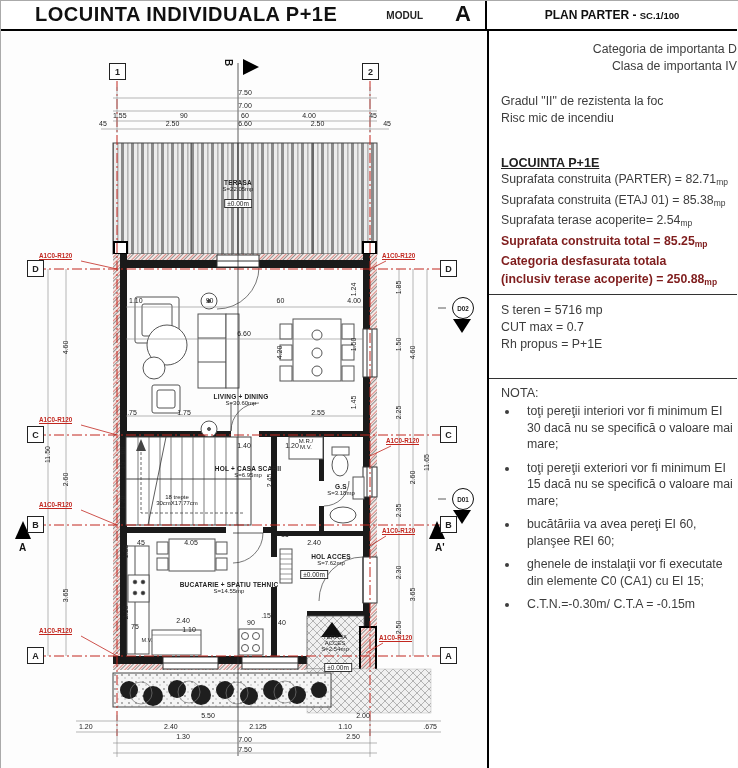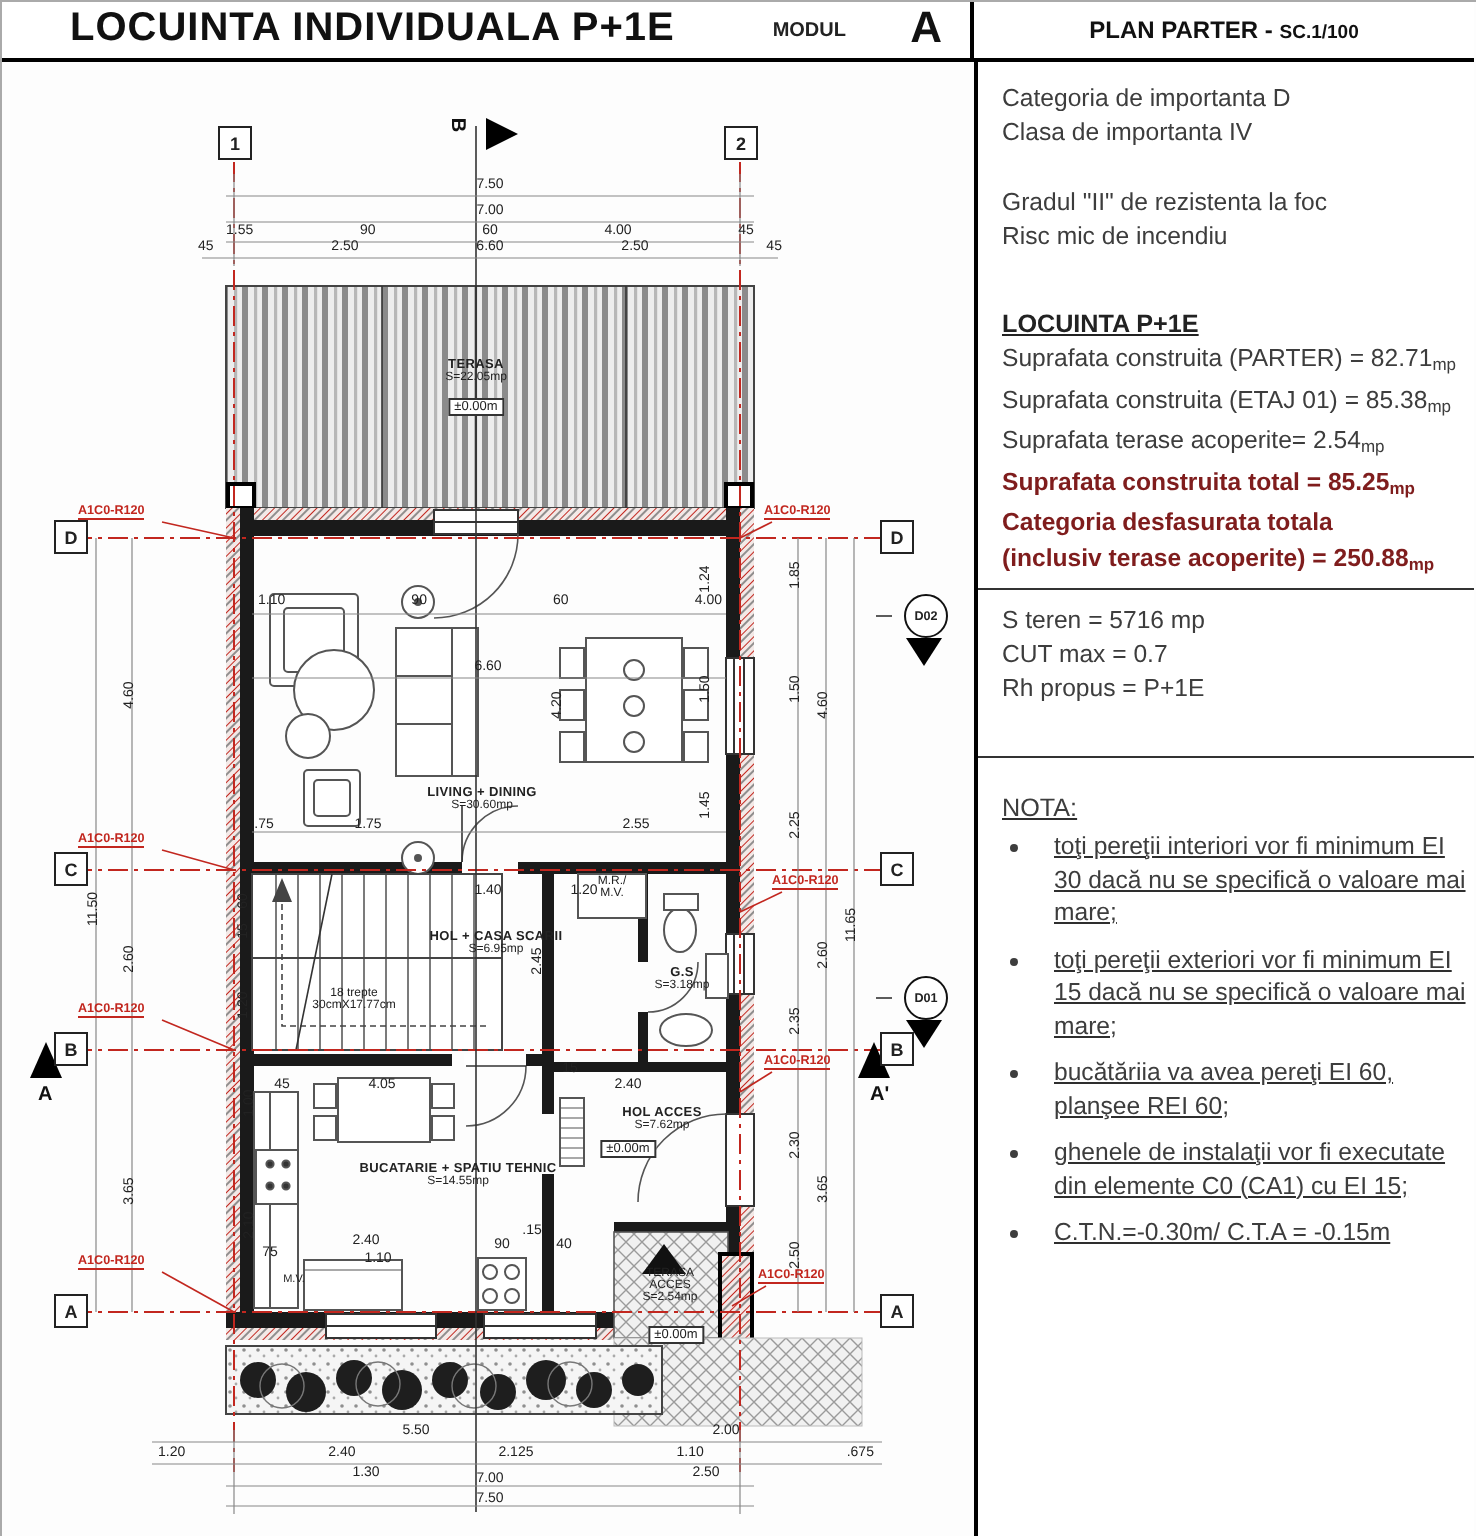--- a/index.html
+++ b/index.html
@@ -64,21 +64,21 @@
     </div>
     <div class="tb-right">
       <span class="tb-plan">
         <span>PLAN PARTER -</span>
         <span class="sc">SC.1/100</span>
       </span>
     </div>
   </div>
 
   <div class="panel">
-    <div class="pblock" style="top:10px;">
+    <div class="pblock" style="top:10px;text-align:right;">
       <span class="line">Categoria  de importanta  D</span>
       <span class="line">Clasa de importanta IV</span>
     </div>
     <div class="pblock" style="top:62px;">
       <span class="line">Gradul "II" de rezistenta la foc</span>
       <span class="line">Risc mic de incendiu</span>
     </div>
     <div class="pblock" style="top:122px;">
       <span class="house-title">LOCUINTA P+1E</span>
       <span class="surfline"><span>Suprafata construita (PARTER) = 82.71</span><span class="mp">mp</span></span>
@@ -88,21 +88,21 @@
       <span class="surfline b">Categoria desfasurata totala</span>
       <span class="surfline b"><span>(inclusiv terase acoperite) = 250.88</span><span class="mp">mp</span></span>
     </div>
     <div class="hr" style="top:263px;"></div>
     <div class="pblock" style="top:271px;">
       <span class="line">S teren = 5716 mp</span>
       <span class="line">CUT max = 0.7</span>
       <span class="line">Rh propus = P+1E</span>
     </div>
     <div class="hr" style="top:347px;"></div>
-    <div class="pblock" style="top:364px;text-decoration:underline;">
+    <div class="pblock" style="top:352px;">
       <span class="nota-title">NOTA:</span>
       <ul class="nota">
           <li class="nota-item">toţi pereţii interiori vor fi minimum EI 30 dacă nu se specifică o valoare mai mare;</li>
           <li class="nota-item">toţi pereţii exteriori vor fi minimum EI 15 dacă nu se specifică o valoare mai mare;</li>
           <li class="nota-item">bucătăriia va avea pereţi EI 60, planşee REI 60;</li>
           <li class="nota-item">ghenele de instalaţii vor fi executate din elemente C0 (CA1) cu EI 15;</li>
           <li class="nota-item">C.T.N.=-0.30m/ C.T.A = -0.15m</li>
         </ul>
     </div>
   </div>

